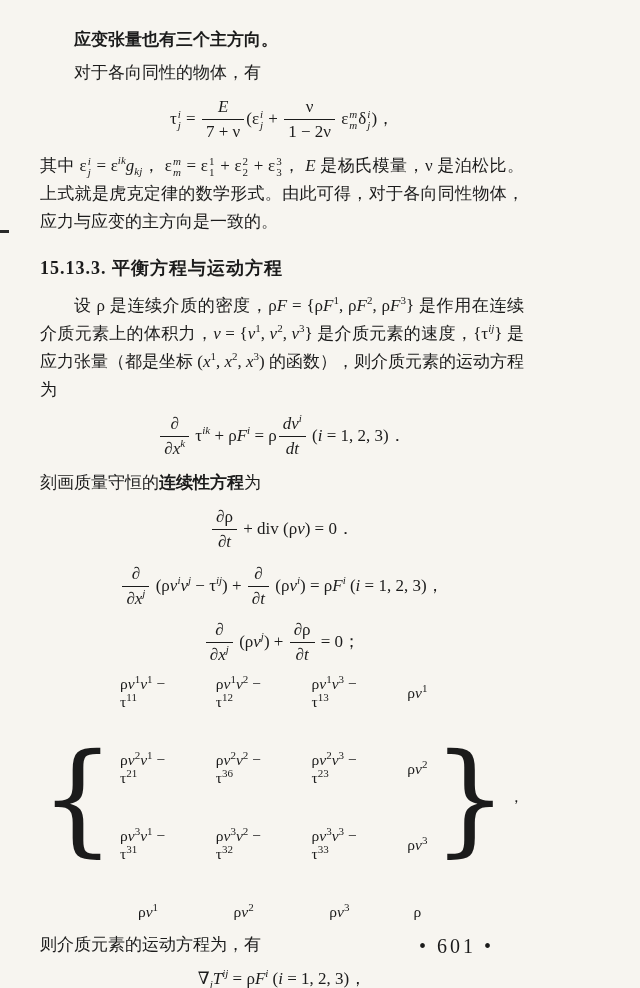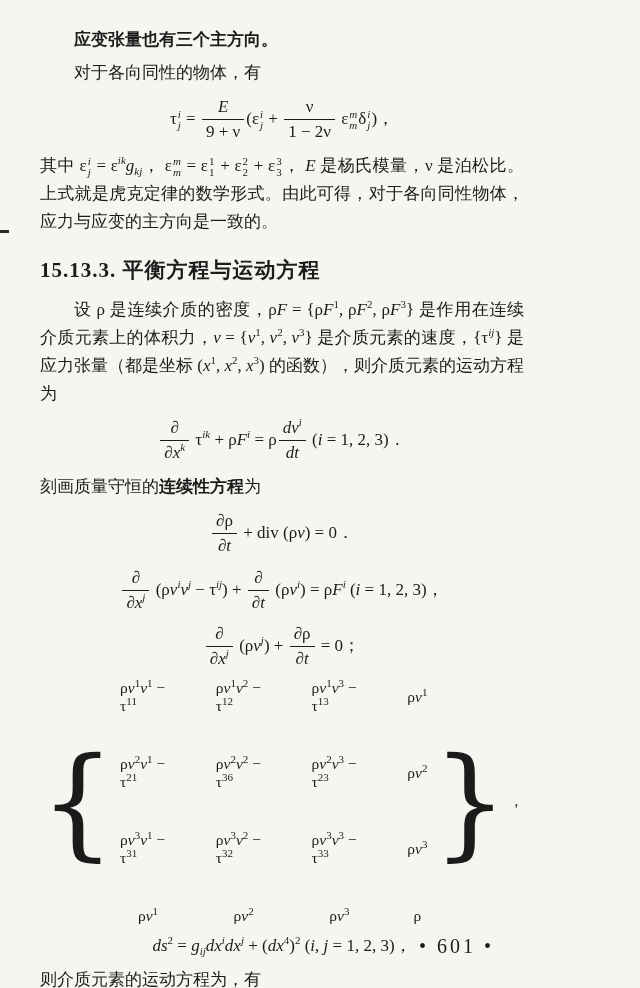--- a/index.html
+++ b/index.html
@@ -14,21 +14,21 @@
   .page{
     position:relative;
     box-sizing:border-box;
     width:564px;height:988px;
     padding:26px 40px 0 40px;
   }
   p{margin:0 0 5px 0;line-height:28px;text-align:justify}
   .indent{text-indent:2em}
   .b{font-weight:bold}
   .heading{
-    font-size:21px;font-weight:bold;
+    font-size:18px;font-weight:bold;
     margin:20px 0 12px 0;
     letter-spacing:1px;
   }
   .formula{
     text-align:center;
     margin:9px 0;
     line-height:1.3;
     white-space:nowrap;
   }
   .frac{display:inline-block;vertical-align:middle;text-align:center;margin:0 2px}
@@ -73,21 +73,21 @@
 <body>
 
 <div class="page">
 
   <p class="indent b">应变张量也有三个主方向。</p>
   <p class="indent">对于各向同性的物体，有</p>
 
   <div class="formula">τ<span class="supsub">
         <span class="ss-t"><i>i</i></span>
         <span class="ss-b"><i>j</i></span>
-      </span> = <span class="frac"><span class="num"><i>E</i></span><span class="den">9 + ν</span></span>(ε<span class="supsub">
+      </span> = <span class="frac"><span class="num"><i>E</i></span><span class="den">7 + ν</span></span>(ε<span class="supsub">
         <span class="ss-t"><i>i</i></span>
         <span class="ss-b"><i>j</i></span>
       </span> + <span class="frac"><span class="num">ν</span><span class="den">1 − 2ν</span></span> ε<span class="supsub">
         <span class="ss-t"><i>m</i></span>
         <span class="ss-b"><i>m</i></span>
       </span>δ<span class="supsub">
         <span class="ss-t"><i>i</i></span>
         <span class="ss-b"><i>j</i></span>
       </span>)，</div>
 
@@ -141,21 +141,20 @@
         <span class="mcell">ρ<i>v</i><sup>1</sup></span>
         <span class="mcell">ρ<i>v</i><sup>2</sup></span>
         <span class="mcell">ρ<i>v</i><sup>3</sup></span>
         <span class="mcell">ρ</span>
       </span>
     <span class="mbrace">}</span>
     <span class="msfx">，</span>
   </div>
 
 
-  <div class="formula"><i>ds</i><sup>2</sup> = <i>g</i><sub><i>ij</i></sub><i>dx</i><sup><i>i</i></sup><i>dx</i><sup><i>j</i></sup> + (<i>dx</i><sup>4</sup>)<sup>2</sup>  (<i>i</i>, <i>j</i> = 1, 2, 3)，</div>
 
   <p>则介质元素的运动方程为，有</p>
 
   <div class="formula">∇<sub><i>j</i></sub><i>T</i><sup><i>ij</i></sup> = ρ<i>F</i><sup><i>i</i></sup>   (<i>i</i> = 1, 2, 3)，</div>
   <div class="formula">ρ<i>F</i><sup>4</sup> = 0．</div>
 
   <div class="pagenum">• 601 •</div>
 
   <div class="speck" id="speck-left"></div>
 </div>

